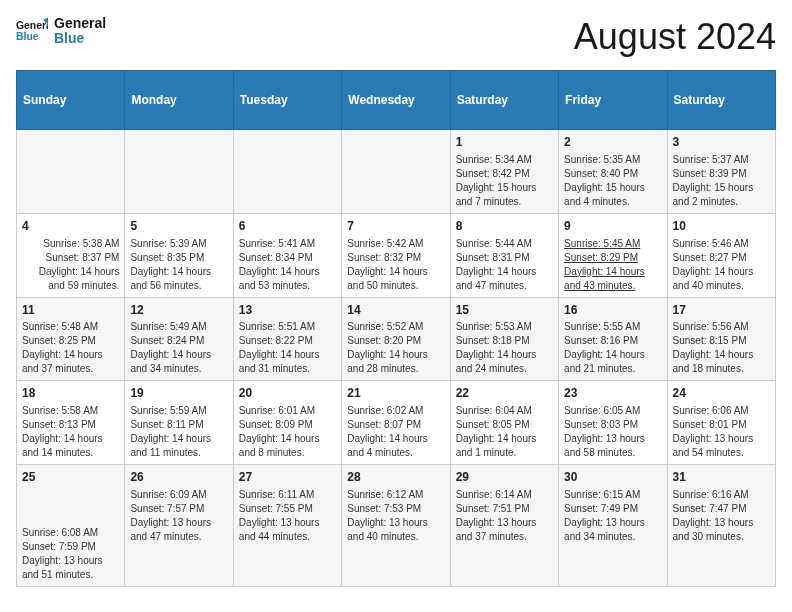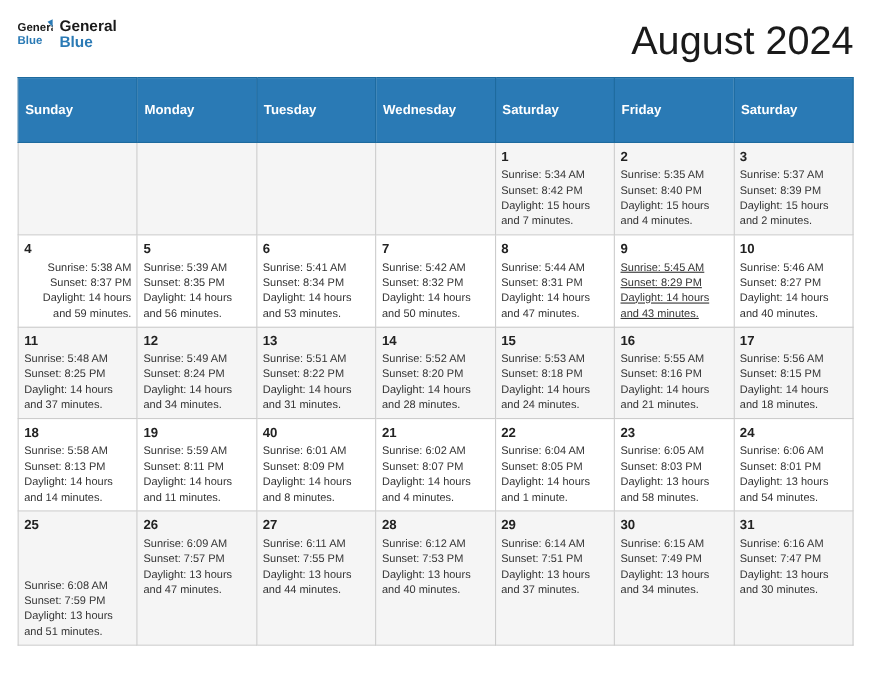--- a/index.html
+++ b/index.html
@@ -256,21 +256,21 @@
 and 14 minutes.</div>
         </td>
         <td>
           <span class="day-num">19</span>
           <div class="day-info" style="white-space: pre-line;">Sunrise: 5:59 AM
 Sunset: 8:11 PM
 Daylight: 14 hours
 and 11 minutes.</div>
         </td>
         <td>
-          <span class="day-num">40</span>
+          <span class="day-num">20</span>
           <div class="day-info" style="white-space: pre-line;">Sunrise: 6:01 AM
 Sunset: 8:09 PM
 Daylight: 14 hours
 and 8 minutes.</div>
         </td>
         <td>
           <span class="day-num">21</span>
           <div class="day-info" style="white-space: pre-line;">Sunrise: 6:02 AM
 Sunset: 8:07 PM
 Daylight: 14 hours

